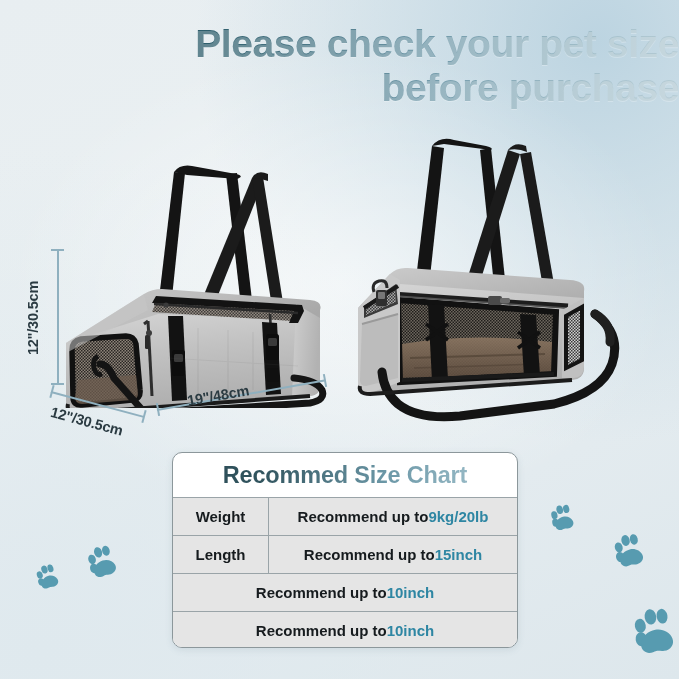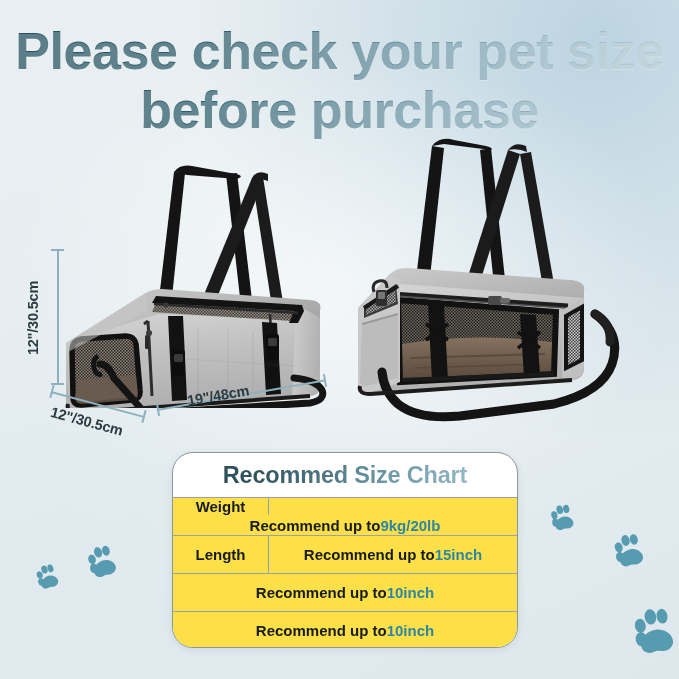--- a/index.html
+++ b/index.html
@@ -19,22 +19,22 @@
       linear-gradient(155deg, #e8eef1 0%, #eaf0f2 42%, #e3ebef 72%, #dde7ec 100%);
   }
   #bg-sheen {
     position: absolute; inset: 0;
     background: radial-gradient(ellipse 70% 50% at 50% 42%, rgba(255,255,255,.55) 0%, rgba(255,255,255,0) 70%);
   }
 
   
   #title {
     position: absolute; top: 22px; left: 0; right: 0;
-    text-align: center;
-    font-size: 52px; font-weight: bold;
+    text-align: right;
+    font-size: 39px; font-weight: bold;
     line-height: 1.13;
     letter-spacing: -0.4px;
     background-image: linear-gradient(100deg, #23505e 0%, #2d5d6b 30%, #6f98a8 62%, #a7c2cd 88%, #b5cbd4 100%);
     -webkit-background-clip: text; background-clip: text;
     -webkit-text-fill-color: transparent; color: transparent;
     white-space: pre-line;
     text-shadow: 0 1px 0 rgba(255,255,255,.25);
   }
 
   
@@ -57,42 +57,42 @@
   .cap-h { position:absolute; width: 13px; height: 1.7px; background:#8fb0bf; left:-5.6px; }
   .diagline { position:absolute; height:1.7px; background:#8fb0bf; transform-origin: left center; }
   .cap-v { position:absolute; width:1.7px; height:13px; background:#8fb0bf; top:-5.6px; }
 
   
   #size-chart {
     position: absolute;
     left: 172px; top: 452px;
     width: 346px; height: 196px;
     border: 1.4px solid #8c979b;
-    border-radius: 21px;
+    border-radius: 10px;
     overflow: hidden;
     background: #ffffff;
     box-shadow: 0 2px 7px rgba(80,105,120,.13);
   }
   #chart-title {
     height: 44px; line-height: 44px;
     text-align: center;
     font-size: 23.5px; font-weight: bold;
     letter-spacing: -0.2px;
     background-image: linear-gradient(95deg, #2b4b55 0%, #31545e 26%, #6c98a7 62%, #9cbdc9 90%, #a4c3ce 100%);
     -webkit-background-clip: text; background-clip: text;
     -webkit-text-fill-color: transparent; color: transparent;
     background-color: #fff;
   }
   .chart-row {
     display: flex;
     height: 38px;
     border-top: 1.2px solid #9aa4a8;
   }
-  .chart-row.odd { background: #fde047; flex-direction: column; }
-  .chart-row.even { background: #fde047; }
+  .chart-row.odd { background: #e5e5e5; }
+  .chart-row.even { background: #e5e5e5; }
   .cell-label {
     width: 96px;
     border-right: 1.2px solid #9aa4a8;
     display: flex; align-items: center; justify-content: center;
     font-size: 15px; font-weight: 600; color: #161b1e;
   }
   .cell-value {
     flex: 1;
     display: flex; align-items: center; justify-content: center;
     font-size: 15px; font-weight: 600; color: #161b1e; text-align: right;

